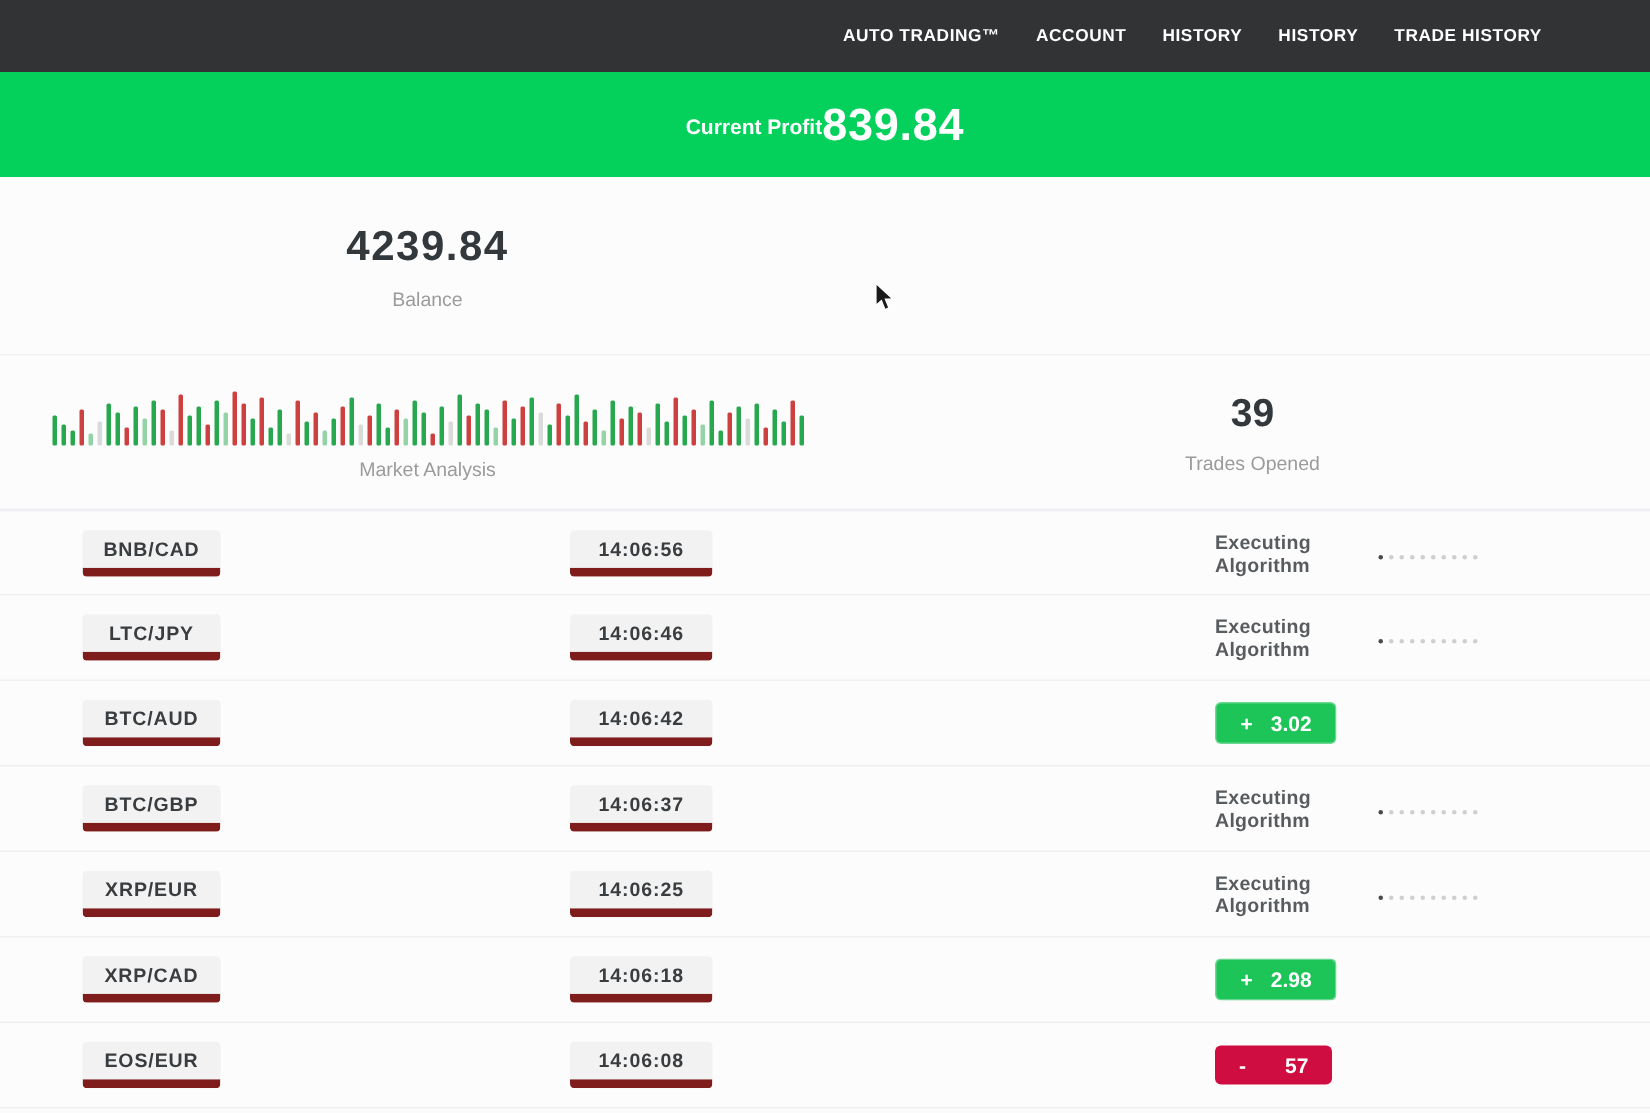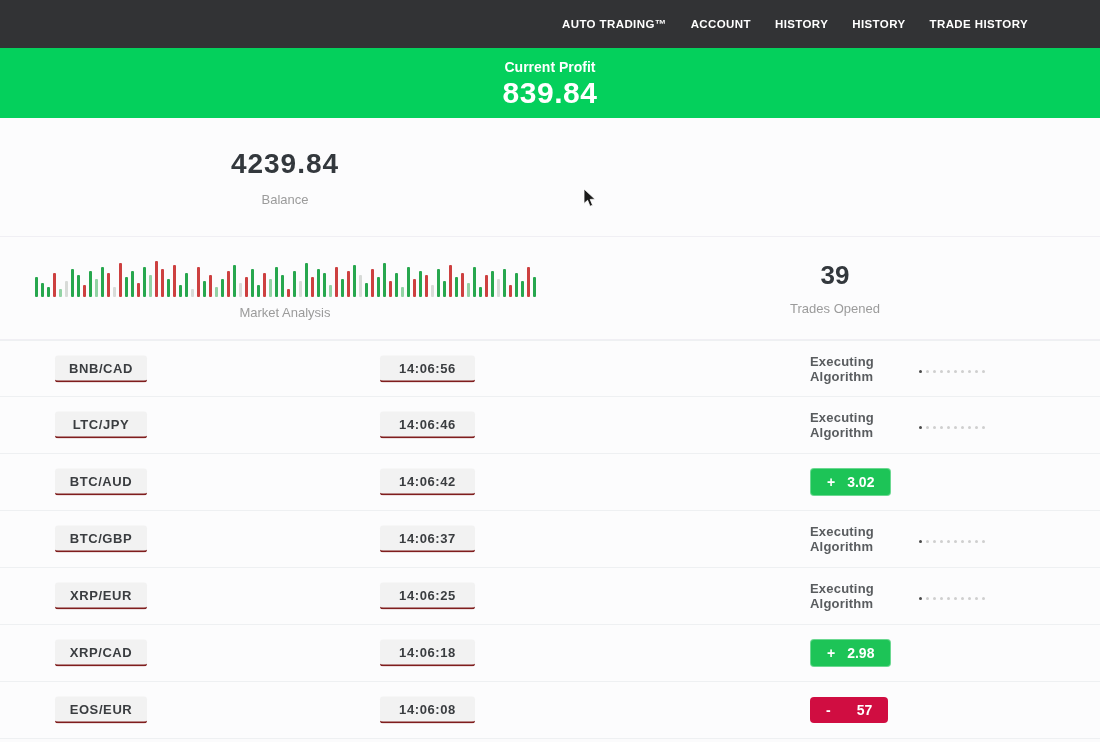--- a/index.html
+++ b/index.html
@@ -6,21 +6,21 @@
   html,body { width:1100px; height:742px; overflow:hidden; background:#fbfbfc;
     font-family:"Liberation Sans","DejaVu Sans",sans-serif; }
 
   
   .navbar { height:48px; background:#323335; display:flex; align-items:center;
     justify-content:flex-end; padding-right:72px; gap:28px; }
   .nav-item { color:#ffffff; font-size:11.5px; font-weight:bold; letter-spacing:.4px;
     cursor:pointer; white-space:nowrap; }
 
   
-  .banner { height:70px; display:flex; flex-direction:column; align-items:center;
+  .banner { height:70px; display:flex; flex-direction:row; align-items:center;
     justify-content:center; color:#fff; }
   .banner-label { font-size:14px; font-weight:600; margin-top:2px; }
   .banner-value { font-size:30px; font-weight:bold; letter-spacing:.5px; margin-top:1px; }
 
   
   .stats-row { display:flex; border-bottom:1px solid #f0eff4; background:#fcfcfd; }
   .stats-row .col-left { width:570px; display:flex; flex-direction:column;
     align-items:center; justify-content:center; }
   .stats-row .col-right { flex:1; display:flex; flex-direction:column;
     align-items:center; justify-content:center; }
@@ -39,21 +39,21 @@
   .bars { display:flex; align-items:flex-end; gap:3px; height:40px; }
   .bars .bar { width:3px; border-radius:1px; }
   .ma-label { font-size:13px; color:#9b9b9b; margin-top:8px; }
   .trades-value { font-size:26px; font-weight:bold; color:#33383d; }
 
   
   .trades { background:#fcfcfd; }
   .trade-row { position:relative; height:57px; border-bottom:1px solid #eef0f2; }
   .trade-row:first-child { border-top:1px solid #eef0f2; }
   .chip { position:absolute; top:50%; transform:translateY(-50%);
-    background:#f2f2f2; border-bottom:2px solid #7f1d1d; border-radius:3px;
+    background:#f2f2f2; border-bottom:6px solid #7f1d1d; border-radius:3px;
     font-size:13px; font-weight:bold; color:#3a3d40; letter-spacing:.6px;
     padding:5px 0; text-align:center; }
   .chip.pair { left:55px; width:92px; }
   .chip.time { left:380px; width:95px; }
   .status-cell { position:absolute; left:810px; width:175px; top:50%;
     transform:translateY(-50%); display:flex; flex-direction:row; align-items:center; }
   .exec-label { font-size:13px; font-weight:bold; color:#595c5f; letter-spacing:.2px; }
   .dots { display:flex; gap:4px; margin-top:5px; }
   .dots i { width:3px; height:3px; border-radius:50%; background:#cfcfcf; }
   .dots i.active { background:#4a4a4a; }

